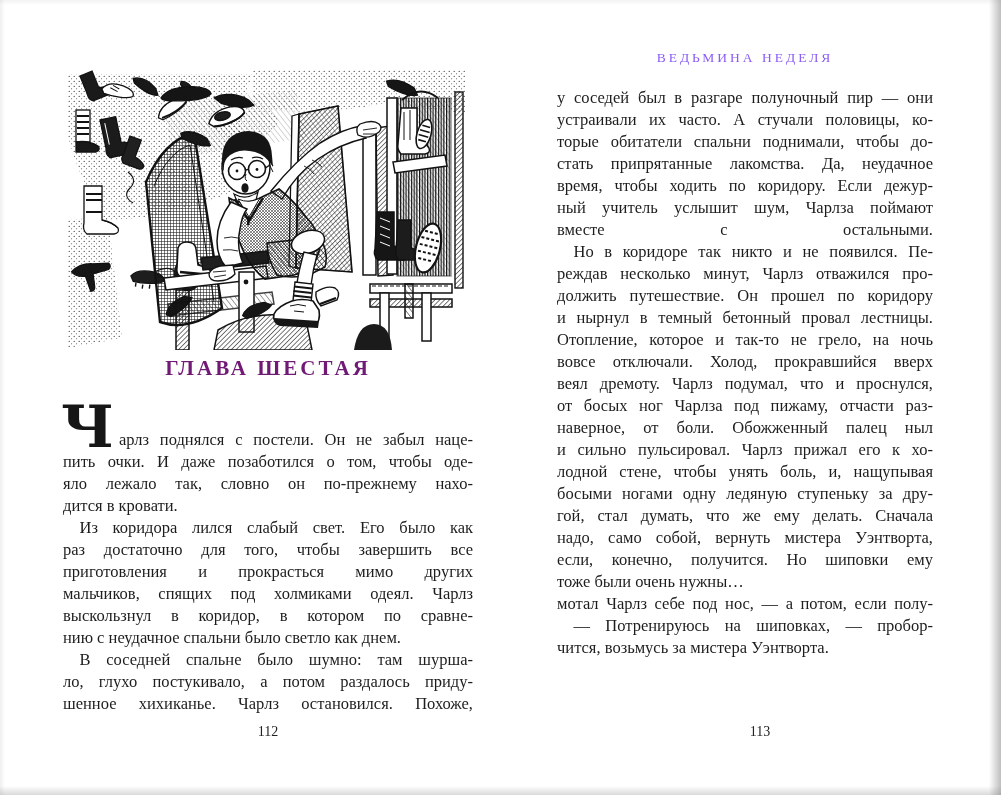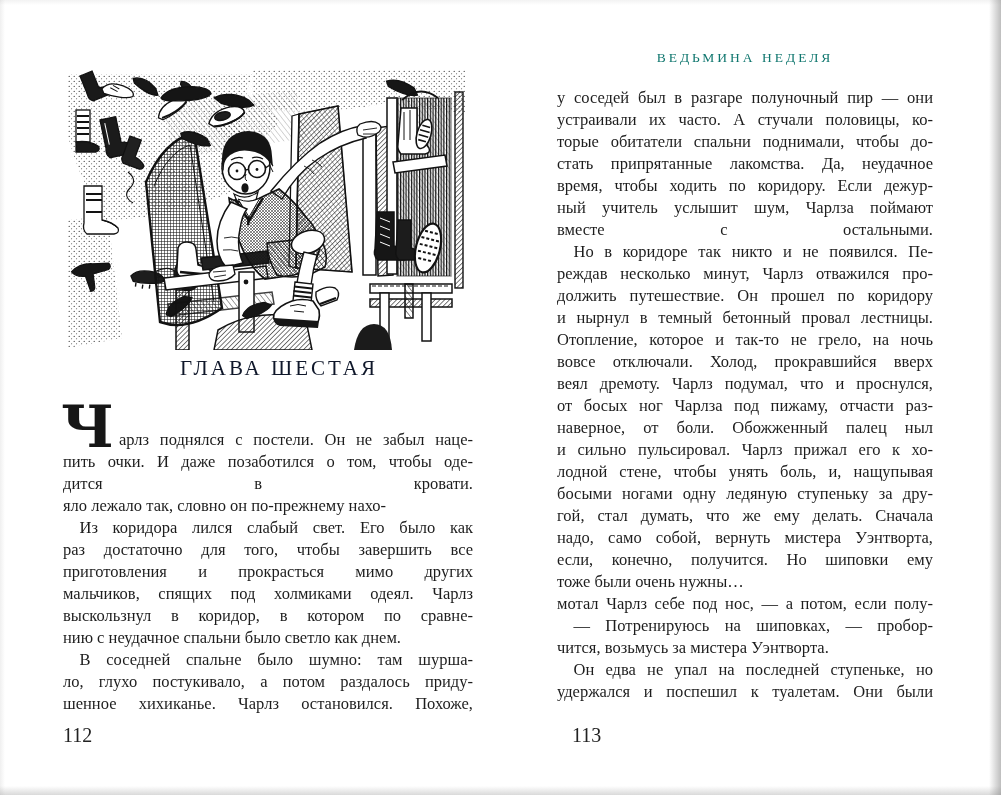--- a/index.html
+++ b/index.html
@@ -6,38 +6,38 @@
   #spread{position:relative;width:1001px;height:795px;background:#fff;overflow:hidden;
           font-family:"Liberation Serif","DejaVu Serif",serif;color:#1e1e1e;}
   
   .edge{position:absolute;pointer-events:none;}
   .edge.r{top:0;right:0;width:12px;height:100%;background:linear-gradient(to right,rgba(110,110,110,0),rgba(110,110,110,.45));}
   .edge.b{left:0;bottom:0;width:100%;height:9px;background:linear-gradient(to bottom,rgba(120,120,120,0),rgba(120,120,120,.28));}
   .edge.l{top:0;left:0;width:5px;height:100%;background:linear-gradient(to left,rgba(130,130,130,0),rgba(130,130,130,.12));}
   .edge.t{top:0;left:0;width:100%;height:5px;background:linear-gradient(to top,rgba(130,130,130,0),rgba(130,130,130,.10));}
 
   .runhead{position:absolute;left:557px;top:50px;width:376px;text-align:center;
-           font-size:13.5px;letter-spacing:3px;color:#0f766e;white-space:nowrap;}
-  .chapter-heading{position:absolute;left:74px;top:356px;width:410px;text-align:center;
-           font-size:21px;font-weight:400;letter-spacing:3px;color:#0f172a;white-space:nowrap;}
+           font-size:13.5px;letter-spacing:3px;color:#8b5cf6;white-space:nowrap;}
+  .chapter-heading{position:absolute;left:63px;top:356px;width:410px;text-align:center;
+           font-size:21px;font-weight:700;letter-spacing:3px;color:#701a75;white-space:nowrap;}
 
   .textcol{position:absolute;font-size:16.5px;line-height:22px;color:#1d1d1d;}
   .textcol.left{left:63px;top:429px;width:410px;}
   .textcol.right{left:557px;top:87px;width:376px;}
 
   .para{margin:0;}
   .tline{text-align:justify;text-align-last:justify;min-height:22px;}
   .para:not(.cont) .tline:last-child{text-align-last:left;}
 
   .has-dropcap{position:relative;}
   .has-dropcap .tline:first-child{padding-left:56px;}
   .dropcap{position:absolute;left:-2px;top:-31px;font-family:"DejaVu Serif","Liberation Serif",serif;
            font-size:58px;font-weight:700;line-height:1;color:#161616;}
 
-  .pagenum{position:absolute;top:724px;width:410px;font-size:20px;color:#222;}
+  .pagenum{position:absolute;top:724px;width:410px;text-align:center;font-size:14px;color:#222;}
   .pagenum.p-left{left:63px;}
   .pagenum.p-right{left:572px;width:376px;}
 
   .illo{position:absolute;left:68px;top:70px;width:398px;height:280px;}
 </style>
 </head>
 <body>
 
 <div id="spread">
 
@@ -261,22 +261,22 @@
   </svg>
 
   <div class="chapter-heading">ГЛАВА ШЕСТАЯ</div>
 
   <div class="textcol left">
     <div class="para has-dropcap">
       <span class="dropcap">Ч</span>
       <div class="para-lines">
           <div class="tline">арлз поднялся с постели. Он не забыл наце-</div>
           <div class="tline">пить очки. И даже позаботился о том, чтобы оде-</div>
+          <div class="tline">яло лежало так, словно он по-прежнему нахо-</div>
           <div class="tline">дится в кровати.</div>
-          <div class="tline">яло лежало так, словно он по-прежнему нахо-</div>
         </div>
     </div>
     <div class="para">
         <div class="tline"> Из коридора лился слабый свет. Его было как</div>
         <div class="tline">раз достаточно для того, чтобы завершить все</div>
         <div class="tline">приготовления и прокрасться мимо других</div>
         <div class="tline">мальчиков, спящих под холмиками одеял. Чарлз</div>
         <div class="tline">выскользнул в коридор, в котором по сравне-</div>
         <div class="tline">нию с неудачное спальни было светло как днем.</div>
       </div>
@@ -317,24 +317,20 @@
         <div class="tline">гой, стал думать, что же ему делать. Сначала</div>
         <div class="tline">надо, само собой, вернуть мистера Уэнтворта,</div>
         <div class="tline">если, конечно, получится. Но шиповки ему</div>
         <div class="tline">тоже были очень нужны…</div>
       </div>
     <div class="para">
         <div class="tline">мотал Чарлз себе под нос, — а потом, если полу-</div>
         <div class="tline"> — Потренируюсь на шиповках, — пробор-</div>
         <div class="tline">чится, возьмусь за мистера Уэнтворта.</div>
       </div>
-    <div class="para cont">
-        <div class="tline"> Он едва не упал на последней ступеньке, но</div>
-        <div class="tline">удержался и поспешил к туалетам. Они были</div>
-      </div>
   </div>
 
   <div class="pagenum p-right">113</div>
 
   <div class="edge r"></div>
   <div class="edge b"></div>
   <div class="edge l"></div>
   <div class="edge t"></div>
 </div>
 

